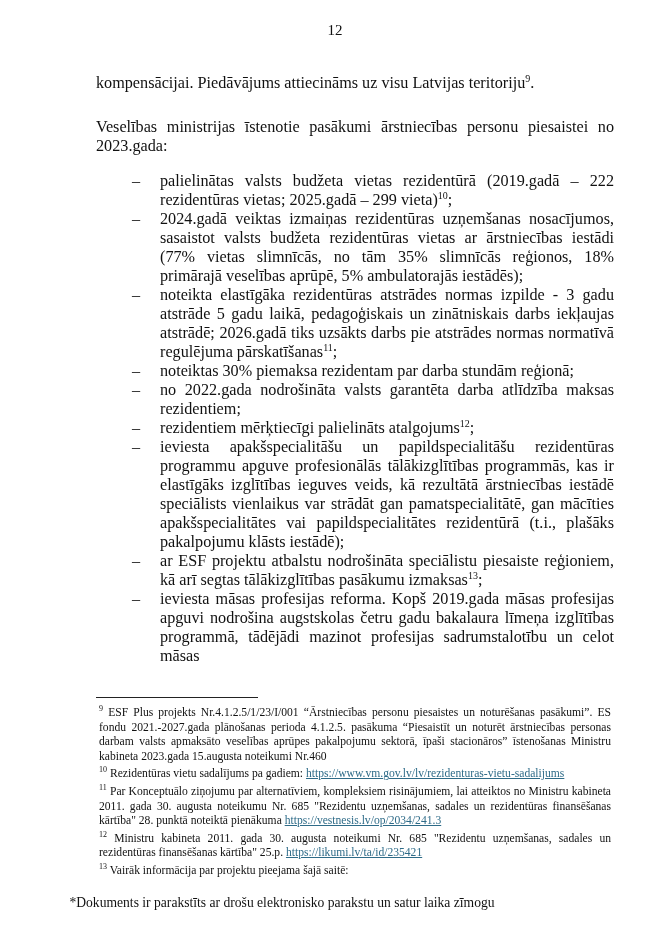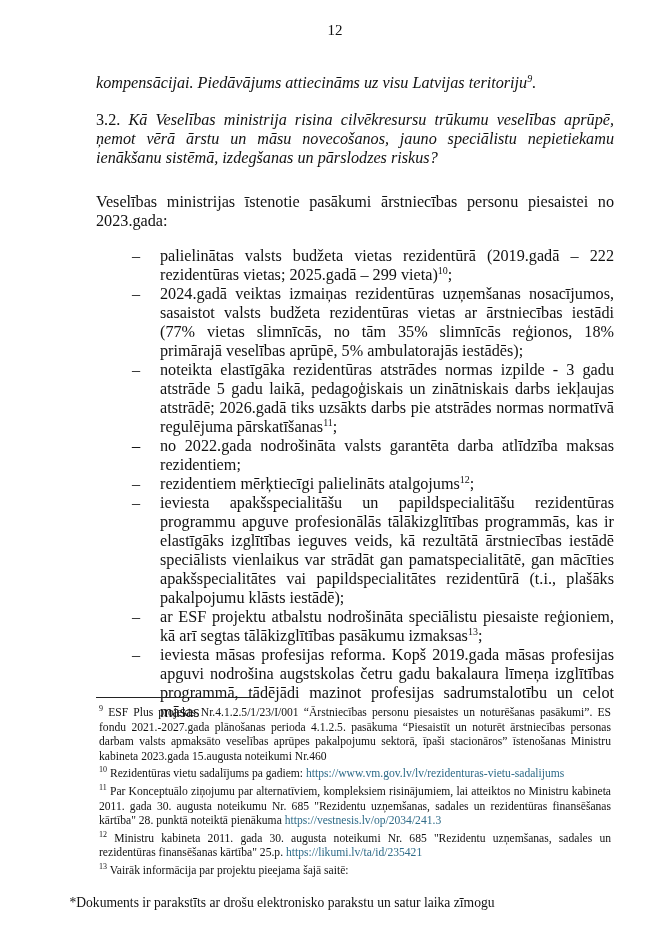--- a/index.html
+++ b/index.html
@@ -1,52 +1,51 @@
 <!DOCTYPE html>
 <html><head>
 <meta charset="utf-8">
 <style>
   html, body { margin: 0; padding: 0; background: #ffffff; }
   body { width: 670px; height: 947px; position: relative; overflow: hidden;
          font-family: "Liberation Serif", serif; color: #111; }
   .page-number { position: absolute; top: 22px; left: 0; width: 670px; text-align: center; font-size: 15px; }
   .main { position: absolute; left: 96px; width: 518px; top: 74px; font-size: 16.2px; line-height: 19px; }
-  .p { text-align: justify; margin: 0; font-style: italic; }
+  .p { text-align: justify; margin: 0; }
   .p.intro { margin-top: 0; }
   .question { margin-top: 18px; text-align: justify; }
   .question .q-text { font-style: italic; }
   .lead { margin-top: 25px; text-align: justify; }
   ul.bullets { list-style: none; margin: 0; padding: 0 0 0 36px; }
   ul.bullets li { position: relative; padding-left: 28px; text-align: justify; }
   ul.bullets li .dash { position: absolute; left: 0; top: 0; }
   sup { font-size: 10px; line-height: 0; vertical-align: super; }
   .fn-sep { position: absolute; left: 96px; top: 697px; width: 162px; border-top: 1px solid #222; }
   .footnotes { position: absolute; left: 96px; width: 518px; top: 703px; font-size: 11.6px; line-height: 14.6px; }
   .footnotes .fn { text-align: justify; margin: 3px; }
   .footnotes sup { font-size: 8px; }
-  .link { color: #2e6b88; }
+  .link { color: #2e6b88; text-decoration: underline; }
   .signature-note { position: absolute; top: 895px; left: 0; width: 564px; text-align: center; font-size: 13.6px; }
 </style>
 </head>
 <body>
 
 <div class="page-number">12</div>
 
 <div class="main">
   <p class="p intro"><span>kompensācijai. Piedāvājums attiecināms uz visu Latvijas teritoriju</span><sup>9</sup><span>.</span></p>
 
-  <p class="question"><span>3.2.</span> <span class="q-text">Kā Veselības ministrija risina cilvēkresursu trūkumu veselības aprūpē, ņemot vērā ārstu un māsu novecošanos, jauno speciālistu nepietiekamu ienākšanu sistēmā, izdegšanas un pārslodzes riskus?</span></p>
 
   <p class="lead">Veselības ministrijas īstenotie pasākumi ārstniecības personu piesaistei no 2023.gada:</p>
 
   <ul class="bullets" id="bullets">
       <li><span class="dash">–</span><span>palielinātas valsts budžeta vietas rezidentūrā (2019.gadā – 222 rezidentūras vietas; 2025.gadā – 299 vieta)</span><sup>10</sup><span>;</span></li>
       <li><span class="dash">–</span><span>2024.gadā veiktas izmaiņas rezidentūras uzņemšanas nosacījumos, sasaistot valsts budžeta rezidentūras vietas ar ārstniecības iestādi (77% vietas slimnīcās, no tām 35% slimnīcās reģionos, 18% primārajā veselības aprūpē, 5% ambulatorajās iestādēs);</span></li>
       <li><span class="dash">–</span><span>noteikta elastīgāka rezidentūras atstrādes normas izpilde - 3 gadu atstrāde 5 gadu laikā, pedagoģiskais un zinātniskais darbs iekļaujas atstrādē; 2026.gadā tiks uzsākts darbs pie atstrādes normas normatīvā regulējuma pārskatīšanas</span><sup>11</sup><span>;</span></li>
-      <li><span class="dash">–</span></li>
+      <li><span class="dash">–</span><span>noteiktas 30% piemaksa rezidentam par darba stundām reģionā;</span></li>
       <li><span class="dash">–</span><span>no 2022.gada nodrošināta valsts garantēta darba atlīdzība maksas rezidentiem;</span></li>
       <li><span class="dash">–</span><span>rezidentiem mērķtiecīgi palielināts atalgojums</span><sup>12</sup><span>;</span></li>
       <li><span class="dash">–</span><span>ieviesta apakšspecialitāšu un papildspecialitāšu rezidentūras programmu apguve profesionālās tālākizglītības programmās, kas ir elastīgāks izglītības ieguves veids, kā rezultātā ārstniecības iestādē speciālists vienlaikus var strādāt gan pamatspecialitātē, gan mācīties apakšspecialitātes vai papildspecialitātes rezidentūrā (t.i., plašāks pakalpojumu klāsts iestādē);</span></li>
       <li><span class="dash">–</span><span>ar ESF projektu atbalstu nodrošināta speciālistu piesaiste reģioniem, kā arī segtas tālākizglītības pasākumu izmaksas</span><sup>13</sup><span>;</span></li>
       <li><span class="dash">–</span><span>ieviesta māsas profesijas reforma.  Kopš 2019.gada māsas profesijas apguvi nodrošina augstskolas četru gadu bakalaura līmeņa izglītības programmā, tādējādi mazinot profesijas sadrumstalotību un celot māsas</span></li>
     </ul>
 </div>
 
 <div class="fn-sep"></div>
 <div class="footnotes" id="footnotes">

